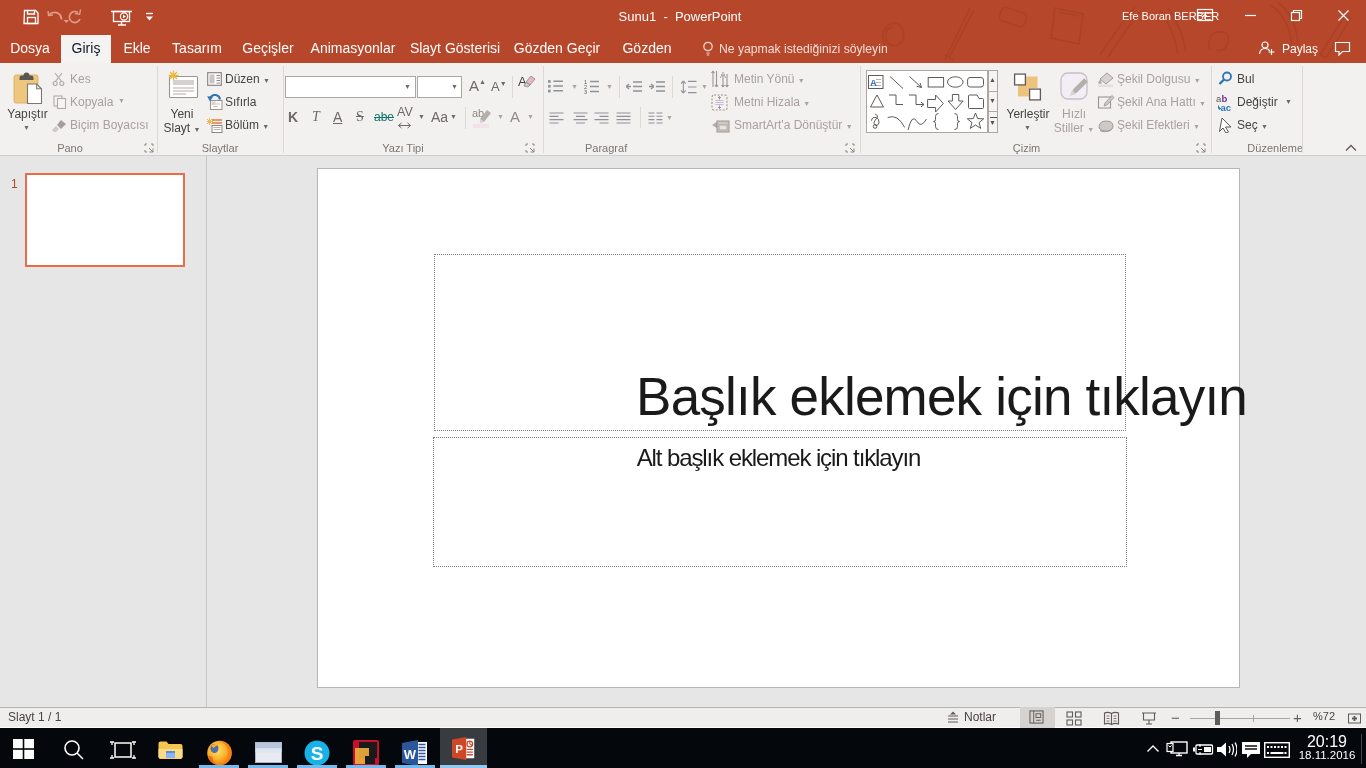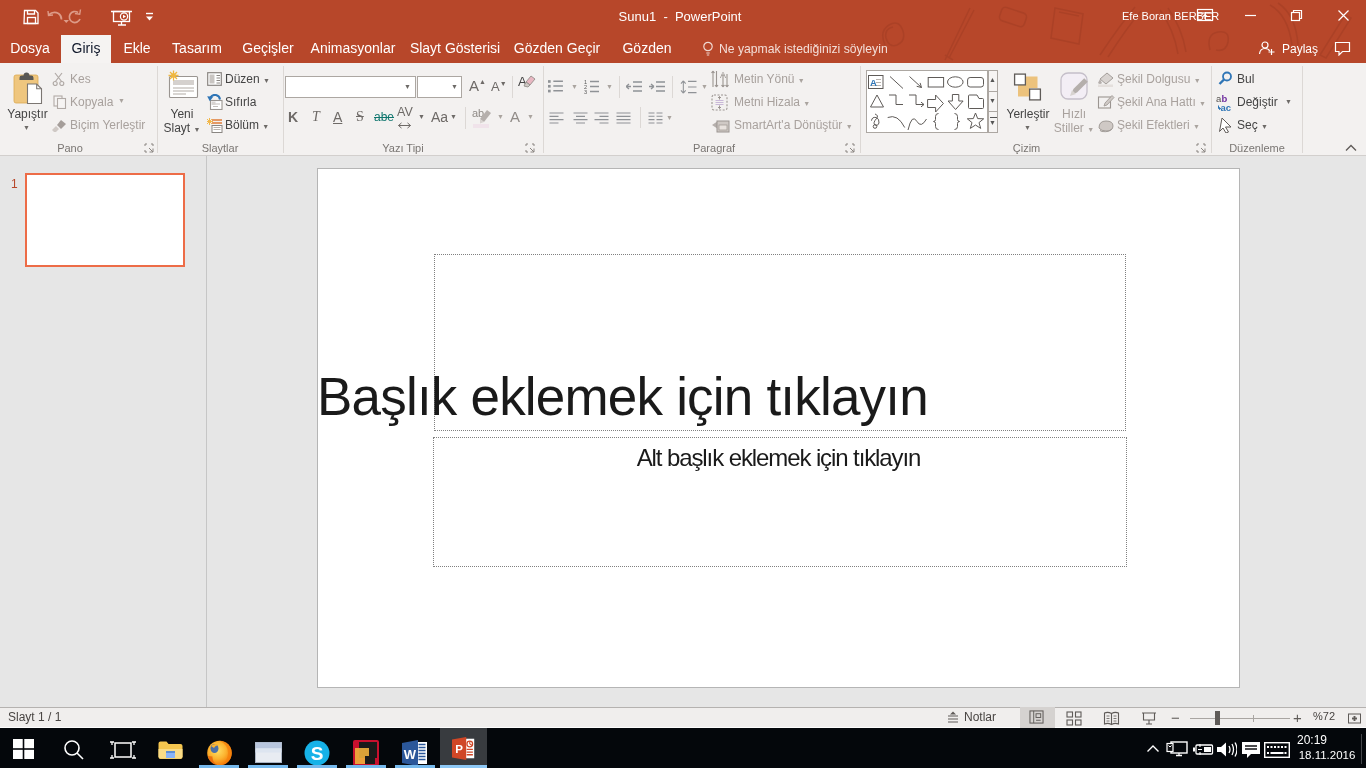--- a/index.html
+++ b/index.html
@@ -135,21 +135,21 @@
   <rect x="1" y="1" width="8" height="10"></rect>
   <rect x="4.5" y="3.5" width="8" height="10"></rect>
  </g>
 </svg>
 <div class="abs ribtxt gray" style="left:70px; top:95px;">Kopyala</div>
 <div class="abs dd2" style="left:118px; top:97px;">▼</div>
 <svg class="abs" style="left:51px; top:118px; width:16px; height:14px;" viewBox="0 0 16 14">
  <path d="M 1 12 l 4 -4 l 3 3 l -4 4 z" fill="#cfc9c5"></path>
  <path d="M 6 7 l 4 -5 l 5 4 l -5 5 z" fill="#a59e9a"></path>
 </svg>
-<div class="abs ribtxt gray" style="left:70px; top:118px;">Biçim Yerleştir</div>
+<div class="abs ribtxt gray" style="left:70px; top:118px;">Biçim Boyacısı</div>
 <div class="abs grplabel" style="left:0px; top:142px; width:140px; text-align:center;">Pano</div>
 <svg class="abs" style="left:144px; top:143px; width:10px; height:10px;" viewBox="0 0 10 10">
  <g stroke="#8a8581" fill="none" stroke-width="1">
   <path d="M 1 3 v -2 h 2 M 7 1 h 2 v 2 M 1 7 v 2 h 2"></path>
   <path d="M 5 5 l 4 4 M 9 5.5 v 3.5 h -3.5"></path>
  </g>
 </svg>
 <div class="vsep" style="left:157px;"></div>
 
 <svg class="abs" style="left:166px; top:70px; width:33px; height:29px;" viewBox="0 0 33 29">
@@ -305,21 +305,21 @@
  <path d="M 4.5 6.5 h 8 M 4.5 8.5 h 8 M 4.5 10.5 h 8" stroke="#c9b8d8" stroke-width="1"></path>
  <path d="M 8.5 5.5 v -3 M 7 4 l 1.5 -1.5 l 1.5 1.5 M 8.5 11.5 v 3 M 7 13 l 1.5 1.5 l 1.5 -1.5" stroke="#9b9591" fill="none"></path>
 </svg>
 <div class="abs ribtxt gray" style="left:734px; top:95px;">Metni Hizala <span class="dd2">▼</span></div>
 <svg class="abs" style="left:710px; top:117px; width:20px; height:17px;" viewBox="0 0 20 17">
  <path d="M 2 2 l 6 4 v -8 z" fill="#b5afac" transform="translate(0 6)"></path>
  <rect x="7" y="4" width="12" height="11" fill="#cfc9c5" stroke="#9b9591"></rect>
  <rect x="9" y="8" width="8" height="5" fill="#e8e2de" stroke="#9b9591" stroke-width="0.7"></rect>
 </svg>
 <div class="abs ribtxt gray" style="left:734px; top:118px;">SmartArt'a Dönüştür <span class="dd2">▼</span></div>
-<div class="abs grplabel" style="left:624px; top:142px; width:180px; text-align:center;">Paragraf</div>
+<div class="abs grplabel" style="left:585px; top:142px; width:180px; text-align:left;">Paragraf</div>
 <svg class="abs" style="left:845px; top:143px; width:10px; height:10px;" viewBox="0 0 10 10">
  <g stroke="#8a8581" fill="none" stroke-width="1">
   <path d="M 1 3 v -2 h 2 M 7 1 h 2 v 2 M 1 7 v 2 h 2"></path>
   <path d="M 5 5 l 4 4 M 9 5.5 v 3.5 h -3.5"></path>
  </g>
 </svg>
 <div class="vsep" style="left:860px;"></div>
 
 <div class="abs" style="left:866px; top:70px; width:122px; height:63px; background:#fff; border:1px solid #aca7a2;"></div>
 <svg class="abs" style="left:866px; top:70px; width:122px; height:63px;" viewBox="0 0 122 63">
@@ -403,33 +403,33 @@
  <text x="5.5" y="8.5" font-size="9.5" font-weight="bold" fill="#7030a0" font-family="Liberation Sans">b</text>
  <text x="4.5" y="18" font-size="9.5" font-weight="bold" fill="#2e75b6" font-family="Liberation Sans">ac</text>
  <path d="M 2.5 12.5 v 3 h 2 m 0 0 l -1.3 -1.3 m 1.3 1.3 l -1.3 1.3" stroke="#2e75b6" fill="none"></path>
 </svg>
 <div class="abs ribtxt" style="left:1237px; top:95px;">Değiştir</div>
 <div class="abs dd" style="left:1285px; top:98px;">▼</div>
 <svg class="abs" style="left:1219px; top:117px; width:14px; height:16px;" viewBox="0 0 14 16">
  <path d="M 3 1 l 9 9 h -5.5 l 3 5 l -2.5 1 l -3 -5 l -3.5 3.5 z" fill="#fff" stroke="#5f5b58" stroke-width="1"></path>
 </svg>
 <div class="abs ribtxt" style="left:1237px; top:118px;">Seç <span class="dd">▼</span></div>
-<div class="abs grplabel" style="left:1211px; top:142px; width:92px; text-align:center;">Düzenleme</div>
+<div class="abs grplabel" style="left:1211px; top:142px; width:92px; text-align:right;">Düzenleme</div>
 <div class="vsep" style="left:1302px;"></div>
 <svg class="abs" style="left:1345px; top:144px; width:12px; height:8px;" viewBox="0 0 12 8">
  <path d="M 1 6.5 l 5 -5 l 5 5" fill="none" stroke="#5f5b58" stroke-width="1.3"></path>
 </svg>
 <div class="abs" id="panel"></div>
 <div class="abs" id="statusbar"></div>
 <div class="abs" id="taskbar"></div>
 
 <div class="abs" style="left:317px; top:168px; width:923px; height:520px; background:#fff; border:1px solid #b5b5b5;"></div>
 <div class="abs" style="left:434px; top:254px; width:692px; height:177px; border:1px dotted #808080;"></div>
 <div class="abs" style="left:433px; top:437px; width:694px; height:130px; border:1px dotted #808080;"></div>
-<div class="abs" id="title-text" style="left:317px; top:366px; width:923px; text-align:left; font-size:53px; letter-spacing:-0.8px; color:#1a1a1a;">Başlık eklemek için tıklayın</div>
+<div class="abs" id="title-text" style="left:324px; top:366px; width:923px; text-align:right; font-size:53px; letter-spacing:-0.8px; color:#1a1a1a;">Başlık eklemek için tıklayın</div>
 <div class="abs" id="sub-text" style="left:317px; top:444px; width:923px; text-align:center; font-size:24px; letter-spacing:-1.1px; color:#1a1a1a;">Alt başlık eklemek için tıklayın</div>
 
 <div class="abs" style="left:11px; top:177px; color:#b7472a; font-size:12px;">1</div>
 <div class="abs" style="left:25px; top:173px; width:160px; height:94px; background:#fff; border:2px solid #ed6c47;"></div>
 
 <div class="abs" style="left:8px; top:710px; color:#484442; font-size:12px;">Slayt 1 / 1</div>
 <svg class="abs" style="left:946px; top:711px; width:14px; height:13px;" viewBox="0 0 14 13">
  <path d="M 2 5 h 10 M 2 8 h 10 M 2 11 h 10" stroke="#5f5b58"></path>
  <path d="M 7 0.5 l 3 3 h -6 z" fill="#5f5b58"></path>
 </svg>
@@ -581,15 +581,15 @@
       <rect x="6.5" y="4" width="2" height="2"></rect>
       <rect x="10" y="4" width="2" height="2"></rect>
       <rect x="13.5" y="4" width="2" height="2"></rect>
       <rect x="17" y="4" width="2" height="2"></rect>
       <rect x="20.5" y="4" width="2" height="2"></rect>
   <rect x="3" y="10" width="2" height="2"></rect>
       <rect x="6.5" y="10" width="13" height="2"></rect>
       <rect x="20.5" y="10" width="2" height="2"></rect>
  </g>
 </svg>
-<div class="abs" style="left:1297px; top:733px; width:60px; color:#fff; font-size:12px;">20:19</div>
+<div class="abs" style="left:1297px; top:733px; width:60px; text-align:center; color:#fff; font-size:16px;">20:19</div>
 <div class="abs" style="left:1297px; top:749px; width:60px; text-align:center; color:#fff; font-size:11.5px;">18.11.2016</div>
 <div class="abs" style="left:1361px; top:734px; width:1px; height:30px; background:#44464a;"></div>
 
 </body></html>

